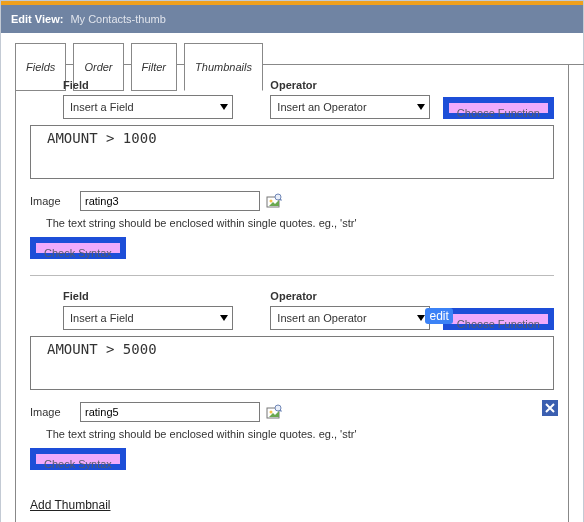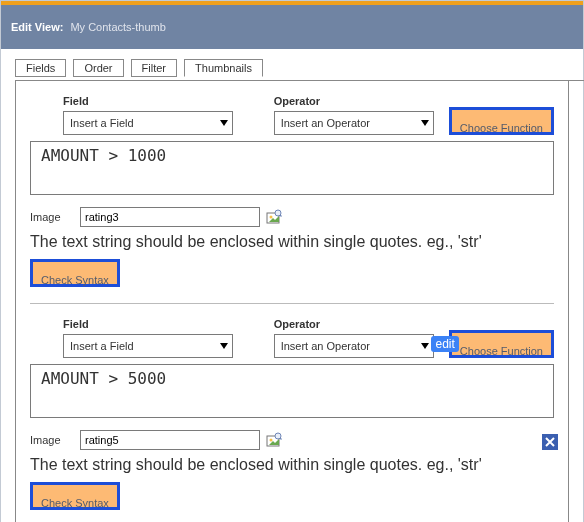--- a/index.html
+++ b/index.html
@@ -15,48 +15,49 @@
     border: 1px solid #c3cad4;
     background: #fff;
   }
   .orange-bar {
     height: 4px;
     background: #f0a01c;
   }
   .header {
     background: #7084a3;
     color: #fff;
-    padding: 16px 10px;
+    padding: 8px 10px;
     font-size: 11px;
   }
   .header b { font-weight: bold; }
   .header .subtitle { color: #e0e4ec; margin-left: 4px; }
   .tabbar {
     margin: 10px 0 0 14px;
     position: relative;
     height: 22px;
   }
   .tabbar-line {
     position: absolute;
     left: 0; right: -14px;
     bottom: 0;
     height: 1px;
     background: #888;
   }
   .tab {
     display: inline-block;
     border: 1px solid #888;
     border-bottom: 1px solid #888;
-    padding: 2px 10px;
+    padding: 17px 10px;
     margin-right: 4px;
     background: #fff;
     position: relative;
     cursor: pointer;
     font-size: 11px;
     vertical-align: bottom;
+    font-style: italic;
   }
   .tab.active {
     border-bottom: 1px solid #fff;
     z-index: 2;
   }
   .content {
     border: 1px solid #888;
     border-top: none;
     margin: 0 14px 14px 14px;
     padding: 14px 14px 18px 14px;
@@ -96,37 +97,37 @@
     position: relative;
   }
   .dropdown .caret {
     width: 0; height: 0;
     border-left: 4px solid transparent;
     border-right: 4px solid transparent;
     border-top: 6px solid #000;
     margin-left: 6px;
   }
   .btn {
-    background: #fdba74;
-    border: 3px solid #1d4ed8;
-    padding: 11px 8px;
+    background: #f0abfc;
+    border: 6px solid #1d4ed8;
+    padding: 3px 8px;
     font-size: 11px;
     color: #545b6b;
     cursor: pointer;
     height: 22px;
     line-height: 14px;
   }
   .expr {
     width: 100%;
     height: 54px;
     border: 1px solid #7a7a7a;
     margin-top: 6px;
-    padding: 4px 10px;
+    padding: 4px 16px;
     font-family: "Lucida Console", Monaco, monospace;
-    font-size: 16px;
+    font-size: 14px;
     resize: none;
     color: #333;
   }
   .img-row {
     margin-top: 10px;
     display: flex;
     align-items: center;
   }
   .img-label {
     font-weight: normal;
@@ -138,23 +139,23 @@
     border: 1px solid #7a7a7a;
     padding: 0 4px;
     font-size: 11px;
   }
   .img-icon {
     width: 16px; height: 16px;
     margin-left: 6px;
     cursor: pointer;
   }
   .hint {
-    margin: 6px 0 8px 0;
+    margin: 6px 0 8px 16px;
     color: #333;
-    font-size: 16px;
+    font-size: 11px;
   }
   .close-x {
     position: absolute;
     right: -4px;
     top: 56%;
     width: 16px; height: 16px;
     background: #3b5fb0;
     cursor: pointer;
     display: flex; align-items: center; justify-content: center;
   }

